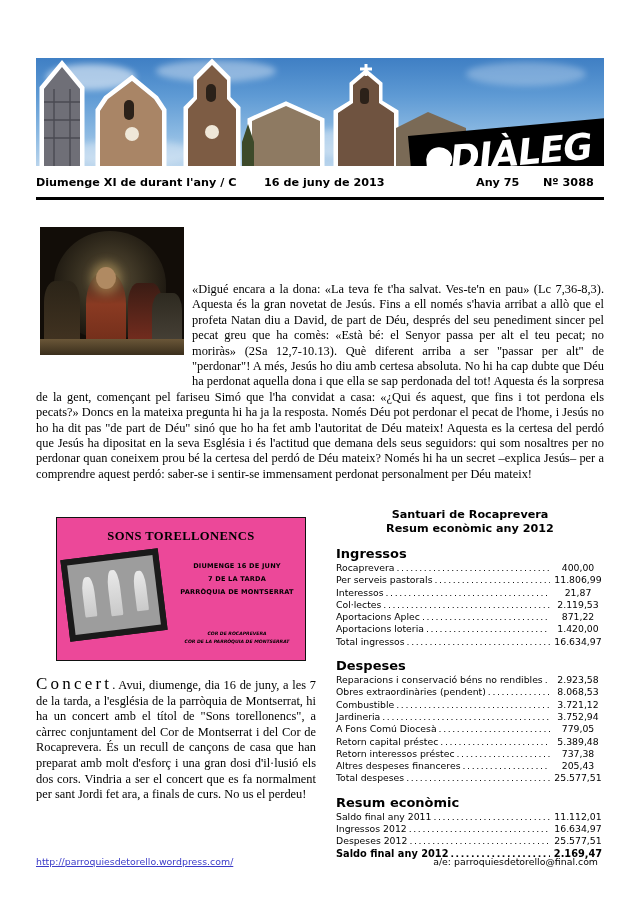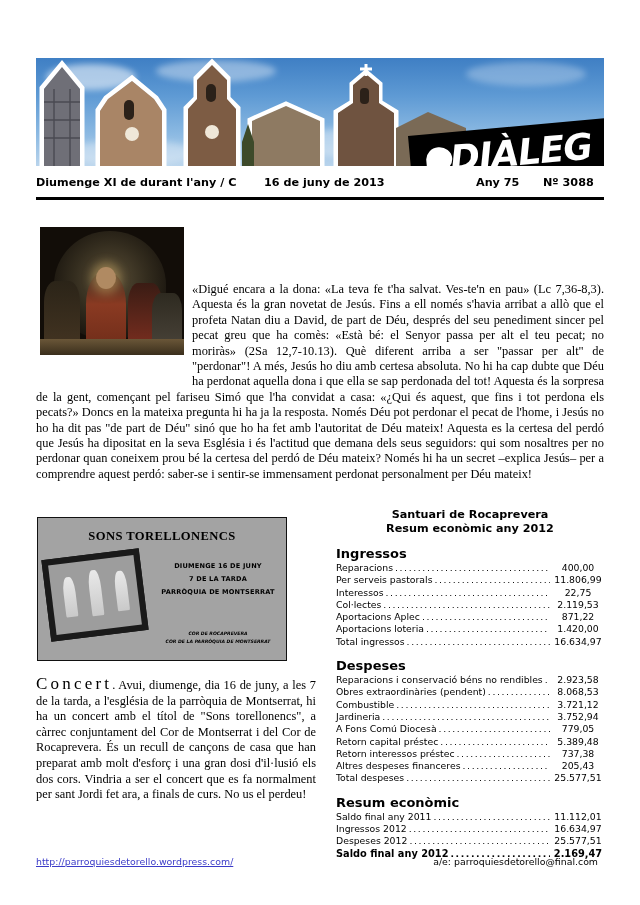--- a/index.html
+++ b/index.html
@@ -201,25 +201,25 @@
   }
   .art-body .floater {
     float: left;
     width: 156px;
     height: 104px;
   }
 
   
   .poster {
     position: absolute;
-    left: 37px;
+    left: 56px;
     top: 517px;
     width: 248px;
     height: 142px;
-    background: #a3a3a3;
+    background: #ec4899;
     border: 1.5px solid #111;
     overflow: hidden;
   }
   .poster-title {
     position: absolute;
     left: 0; right: 0;
     top: 11px;
     text-align: center;
     font-family: "Liberation Serif", serif;
     font-weight: bold;
@@ -468,33 +468,33 @@
   </div>
 
   <div class="fin">
     <div class="fin-head">
       <div>Santuari de Rocaprevera</div>
       <div>Resum econòmic any 2012</div>
     </div>
     <div id="fin-sections">
         <div class="fin-section">Ingressos</div>
         <div class="fin-row">
-          <span class="lbl">Reparacions</span>
+          <span class="lbl">Rocaprevera</span>
           <span class="dots">...........................................................</span>
           <span class="val">400,00</span>
         </div>
         <div class="fin-row">
           <span class="lbl">Per serveis pastorals</span>
           <span class="dots">...........................................................</span>
           <span class="val">11.806,99</span>
         </div>
         <div class="fin-row">
           <span class="lbl">Interessos</span>
           <span class="dots">...........................................................</span>
-          <span class="val">22,75</span>
+          <span class="val">21,87</span>
         </div>
         <div class="fin-row">
           <span class="lbl">Col·lectes</span>
           <span class="dots">...........................................................</span>
           <span class="val">2.119,53</span>
         </div>
         <div class="fin-row">
           <span class="lbl">Aportacions Aplec</span>
           <span class="dots">...........................................................</span>
           <span class="val">871,22</span>

